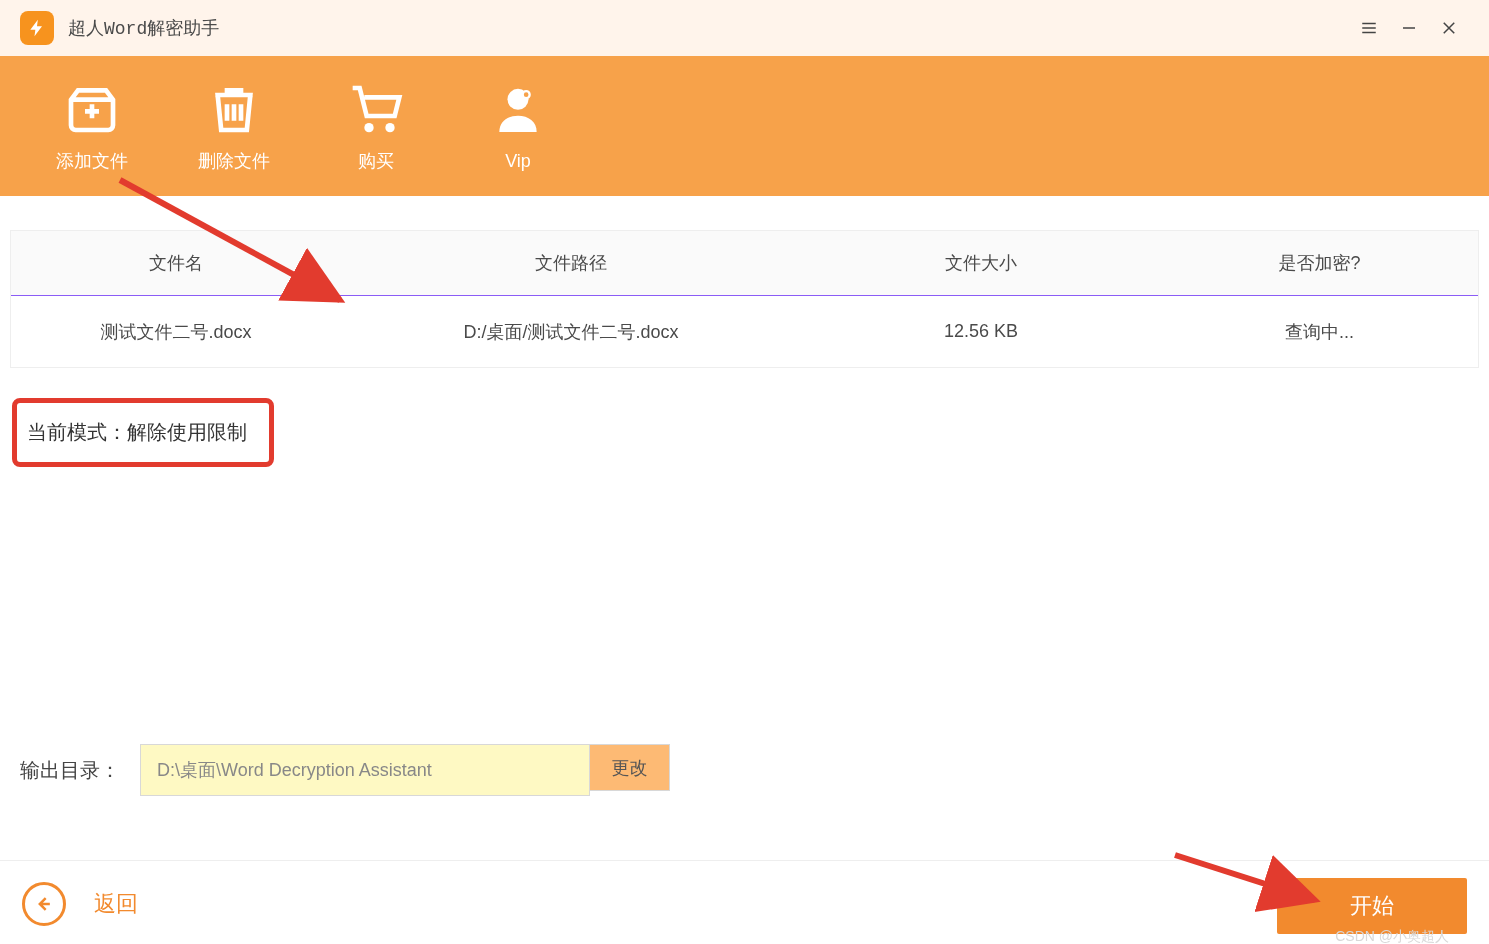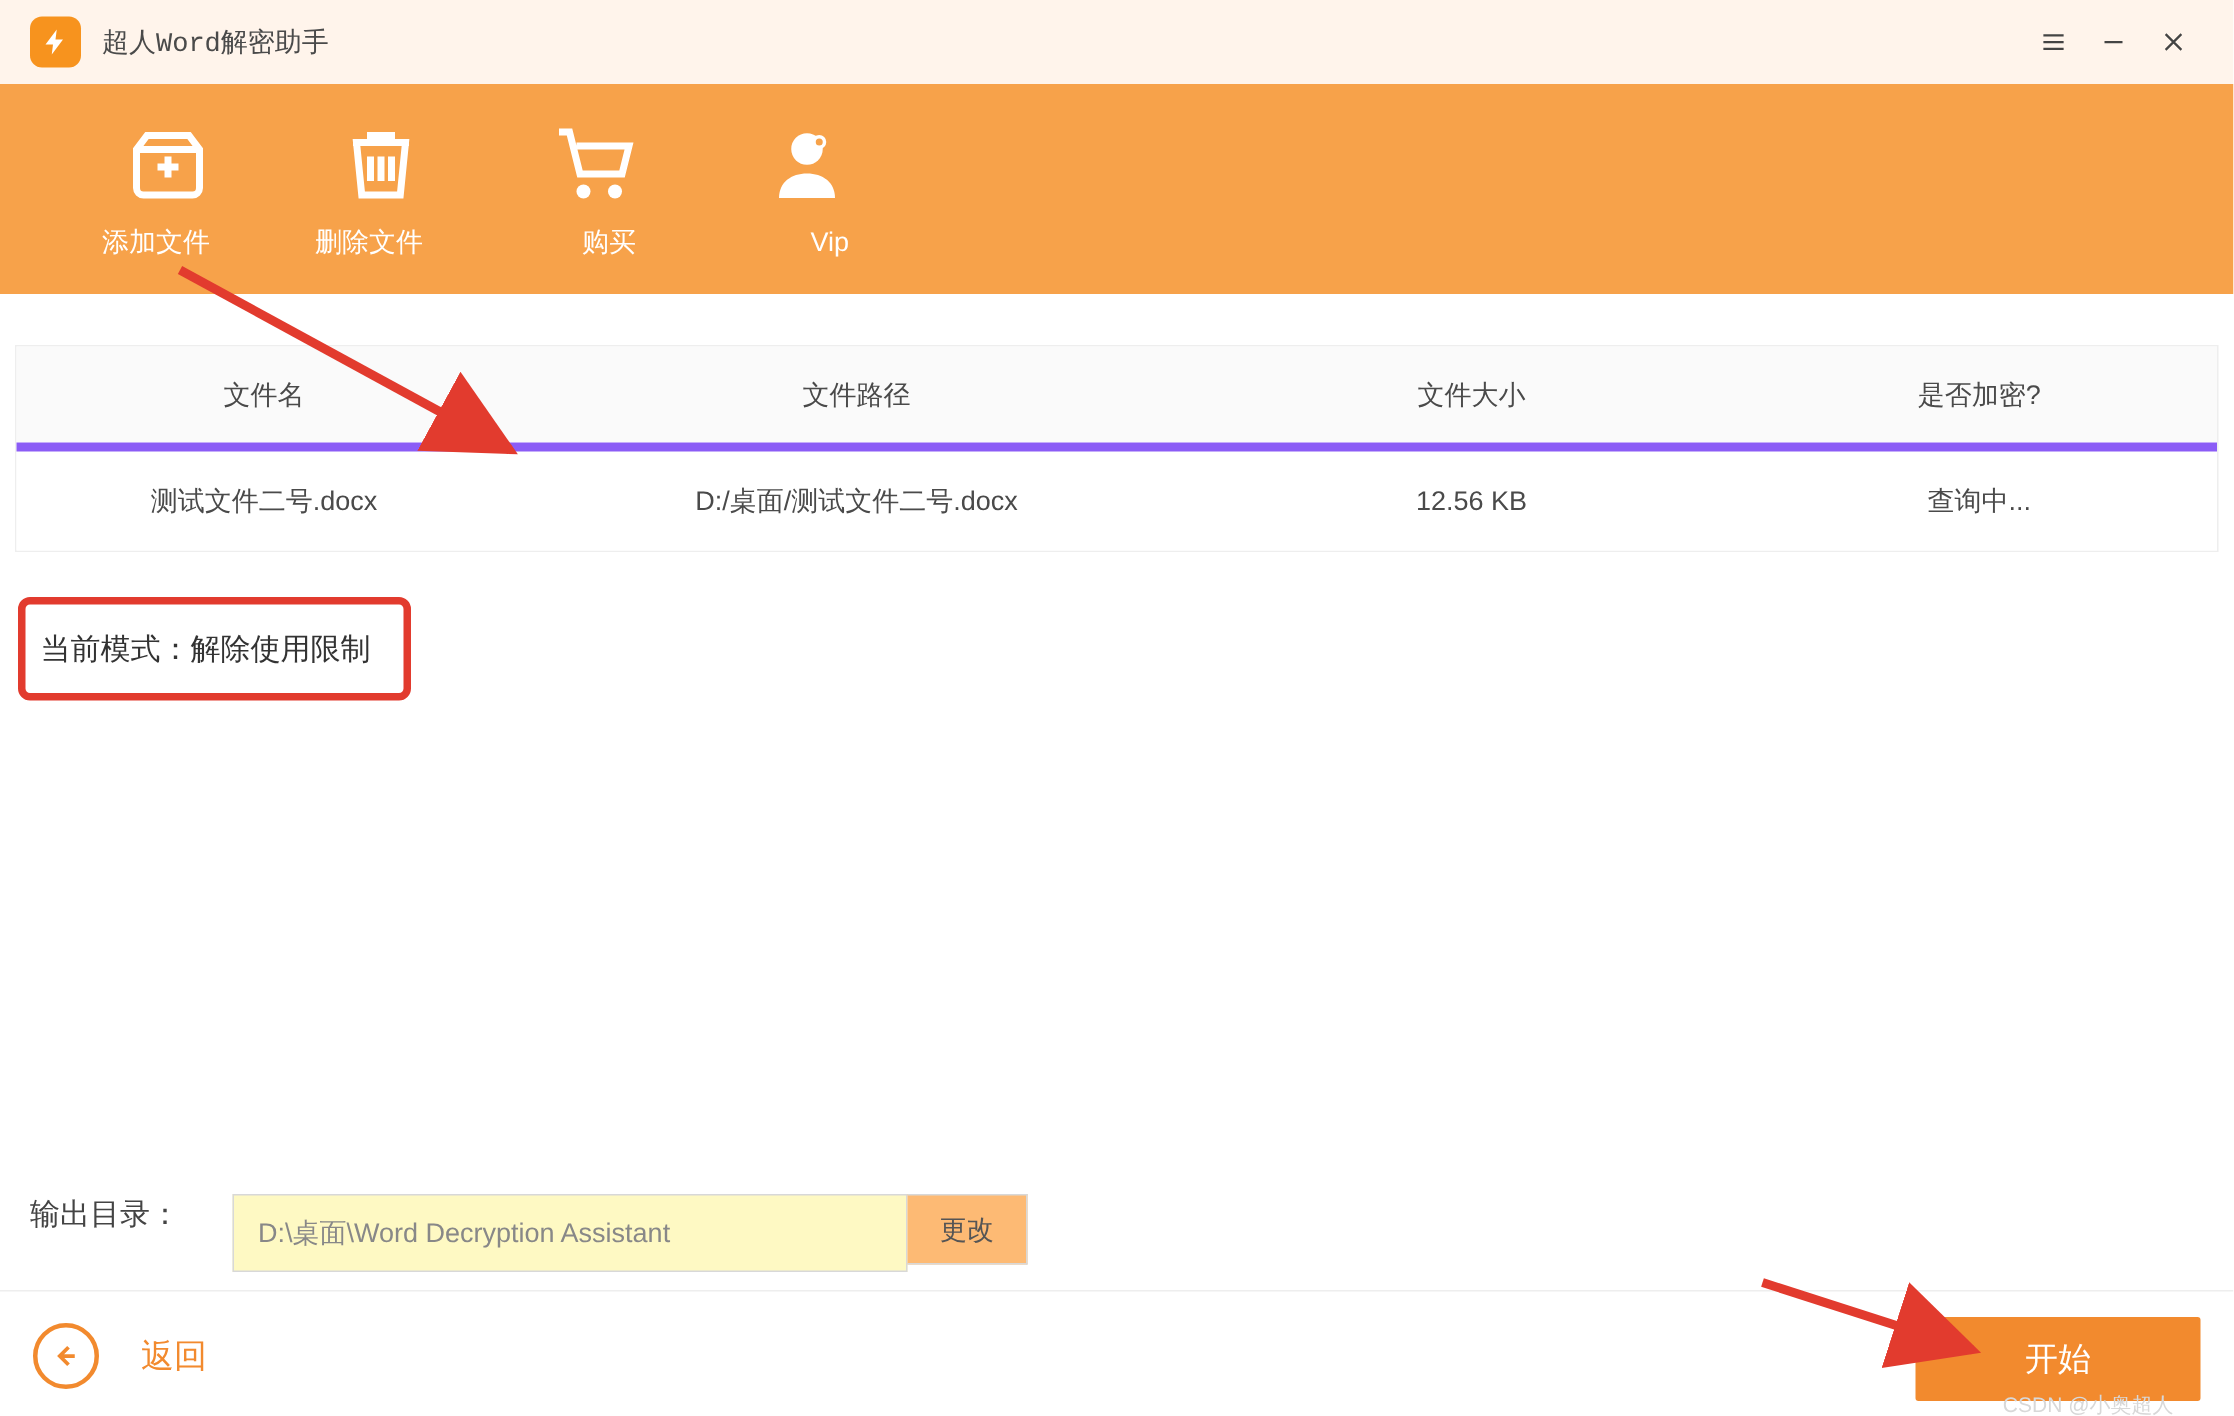--- a/index.html
+++ b/index.html
@@ -40,60 +40,60 @@
   
   .toolbar {
     height: 140px;
     background: #f7a24a;
     display: flex;
     align-items: center;
     padding-left: 44px;
     gap: 46px;
   }
   .tool {
-    display: flex; flex-direction: column; align-items: flex-end;
+    display: flex; flex-direction: column; align-items: center;
     color: #fff; cursor: pointer; width: 96px;
   }
   .tool .ico { height: 60px; display:flex; align-items:center; justify-content:center; }
   .tool .ico svg { width: 56px; height: 56px; fill: #fff; }
   .tool .lbl { margin-top: 10px; font-size: 18px; }
 
   
   .gap1 { height: 34px; background:#fff; }
 
   
   .table-wrap { margin: 0 10px; border:1px solid #eee; }
   .thead {
     display:flex; height:64px; background:#fafafa;
     align-items:center; font-size:18px; color:#4a4a4a;
   }
   .trow {
     display:flex; height:72px; background:#fff;
     align-items:center; font-size:18px; color:#4a4a4a;
-    border-top:6px solid #8b5cf6;
+    border-top:1px solid #8b5cf6;
   }
   .c1 { width: 330px; text-align:center; }
   .c2 { width: 460px; text-align:center; }
   .c3 { width: 360px; text-align:center; }
   .c4 { flex:1; text-align:center; }
 
   
   .mode-badge {
     margin: 30px 0 0 12px;
     border: 5px solid #e23b2e;
     border-radius: 8px;
     padding: 16px 22px 16px 10px;
     display:inline-block;
     font-size: 20px; color:#333;
   }
 
   
   .outrow {
-    position:absolute; left:20px; top: 796px;
-    display:flex; align-items:flex-start; gap:35px;
+    position:absolute; left:20px; top: 744px;
+    display:flex; align-items:center; gap:20px;
     font-size: 20px; color:#444;
   }
   .outpath {
     width: 450px; height: 52px;
     border:1px solid #d8d8d8; background:#fef9c3;
     color:#888; font-size:18px;
     display:flex; align-items:center; padding:0 16px;
   }
   .changebtn {
     width:80px; height:47px;

